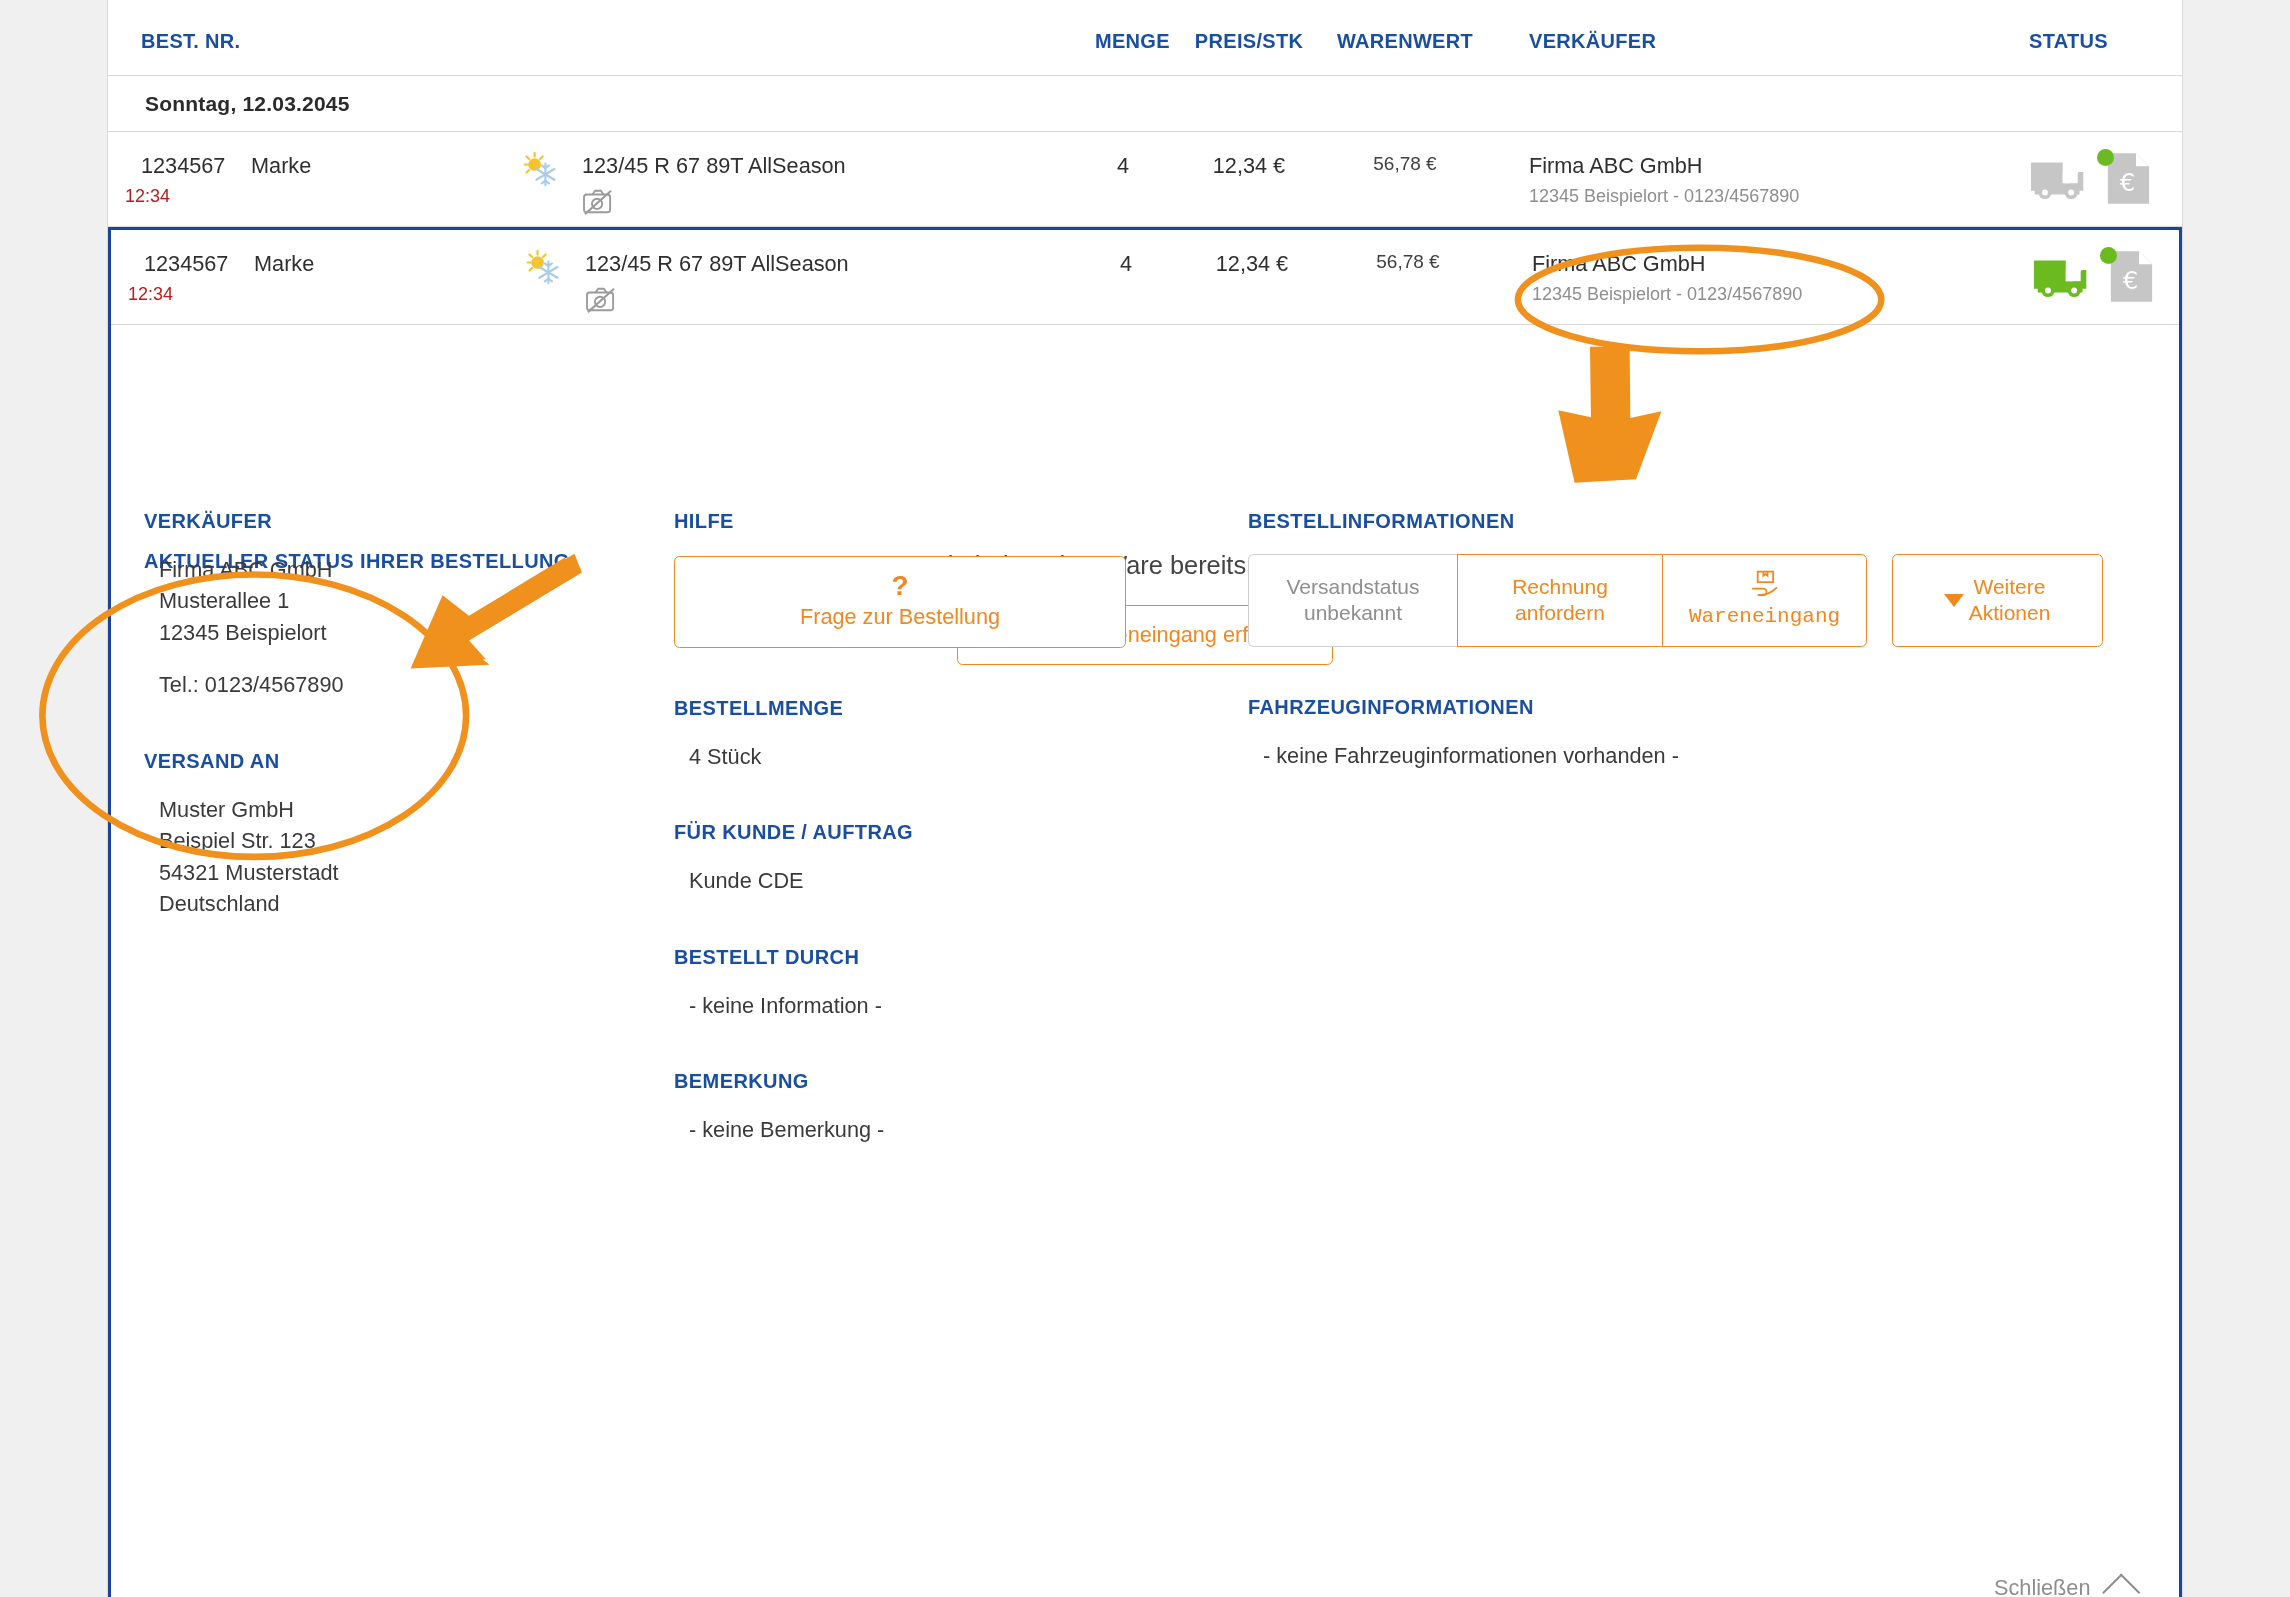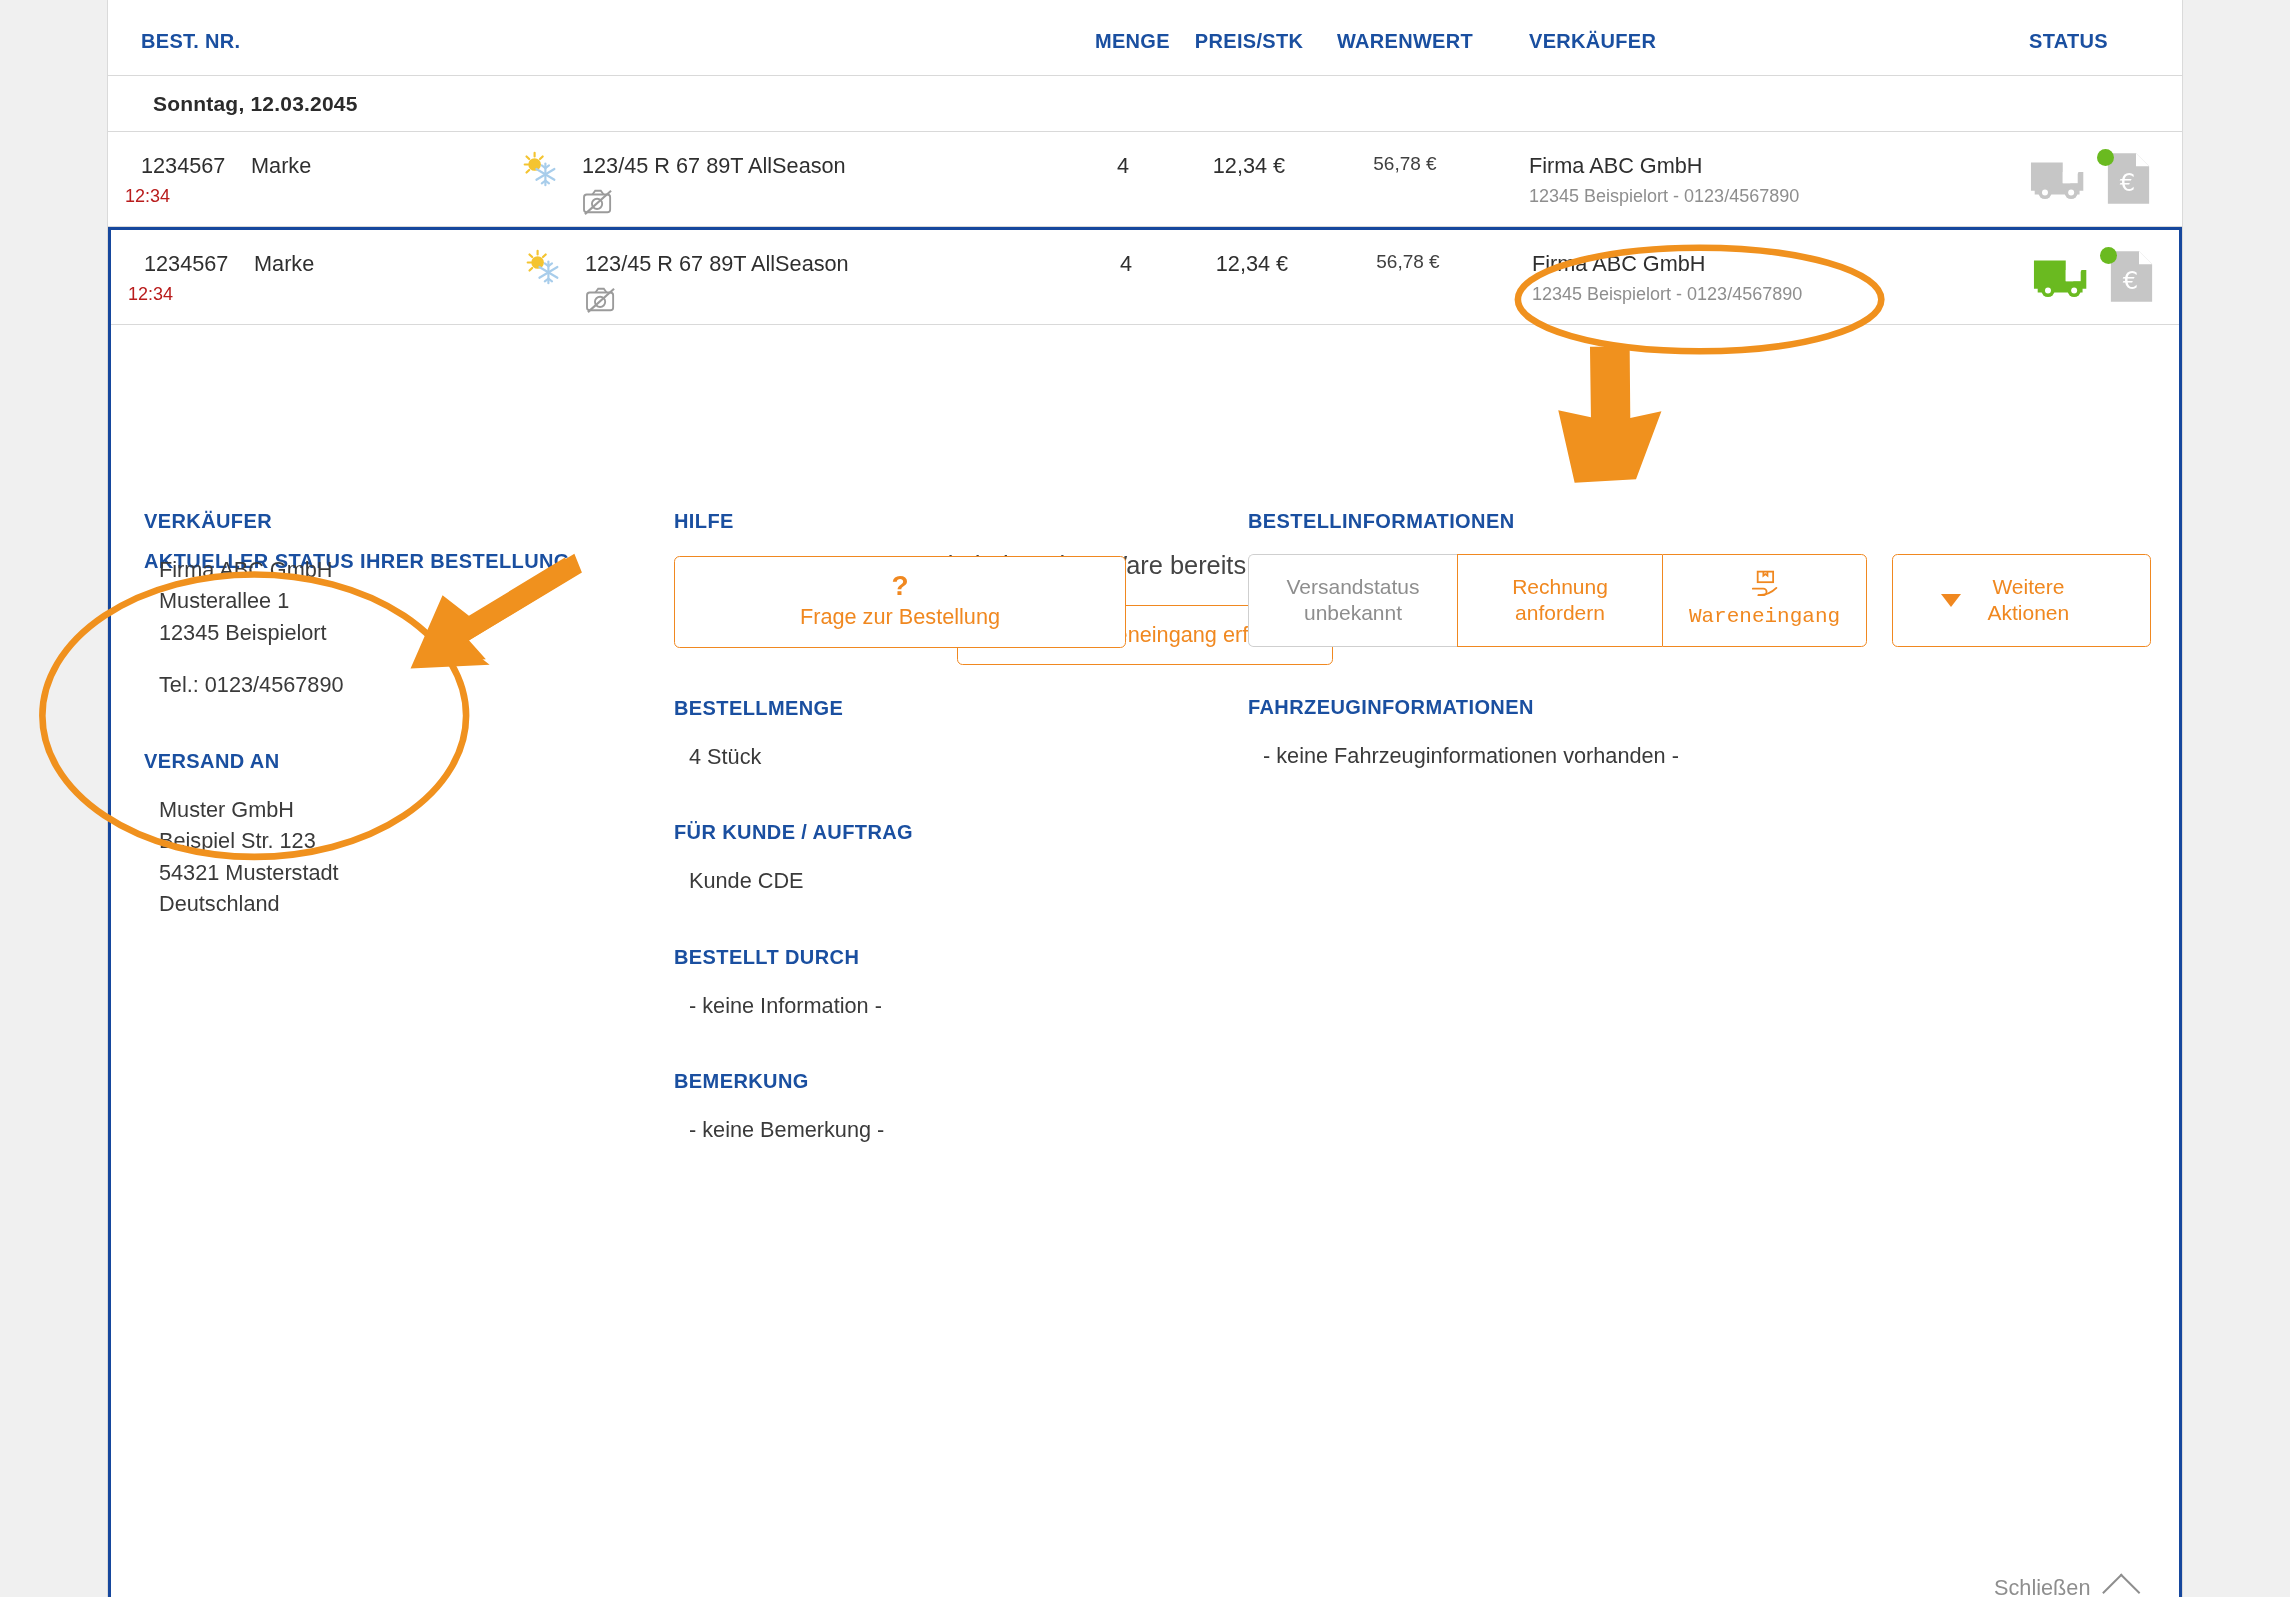--- a/index.html
+++ b/index.html
@@ -35,21 +35,21 @@
     border:0.9px solid #b9c6dd;margin:0 11.3px;position:relative;flex:0 0 auto;
     box-shadow:inset 0 0.9px 1.9px rgba(0,0,0,.12);
   }
   .toggle .knob{
     position:absolute;left:1.9px;top:1.9px;width:22.6px;height:22.6px;border-radius:50%;
     background:#1b4fa8;box-shadow:0 0.9px 1.9px rgba(0,0,0,.35);
   }
 
   
   .daygroup{
-    height:55px;display:flex;align-items:center;padding-left:12px;
+    height:55px;display:flex;align-items:center;padding-left:4px;
     border-bottom:1.9px solid #d9d9d9;background:#fff;
   }
   .daygroup .dtext{
     margin-left:33px;font-size:21px;font-weight:bold;color:#2b2b2b;letter-spacing:0.2px;
   }
 
   
   .row{
     position:relative;height:94px;border-bottom:1.9px solid #d9d9d9;background:#fff;
   }
@@ -123,22 +123,22 @@
   .seg .s-status{
     border:1.9px solid #cfcfcf;border-right:none;color:#8e8e8e;width:209px;
     border-radius:5.6px 0 0 5.6px;
   }
   .seg .s-act{
     border:1.9px solid #f08820;border-right:none;color:#f08820;width:205px;cursor:pointer;
   }
   .seg .s-act.last{border-right:1.9px solid #f08820;border-radius:0 5.6px 5.6px 0;font-family:Liberation Mono, monospace;}
   .btn-more{
     border:1.9px solid #f08820;border-radius:5.6px;color:#f08820;background:#fff;cursor:pointer;
-    width:209px;min-height:87px;display:flex;align-items:center;gap:27px;
-    font-size:21px;line-height:1.25;text-align:center;padding-left:48px;
+    width:209px;min-height:87px;display:flex;align-items:center;justify-content:center;gap:5px;
+    font-size:21px;line-height:1.25;text-align:center;
   }
   .caret{width:0;height:0;border-left:10.4px solid transparent;border-right:10.4px solid transparent;border-top:13px solid #f08820;flex:0 0 auto;}
 
   .close-link{
     position:absolute;right:45px;bottom:22.6px;display:flex;align-items:center;gap:17px;
     font-size:21.7px;color:#8e8e8e;cursor:pointer;
   }
   .chev-up{display:inline-block;width:24.5px;height:24.5px;border-left:2.8px solid #8e8e8e;border-top:2.8px solid #8e8e8e;transform:rotate(45deg);margin-top:7.5px;}
 
   

